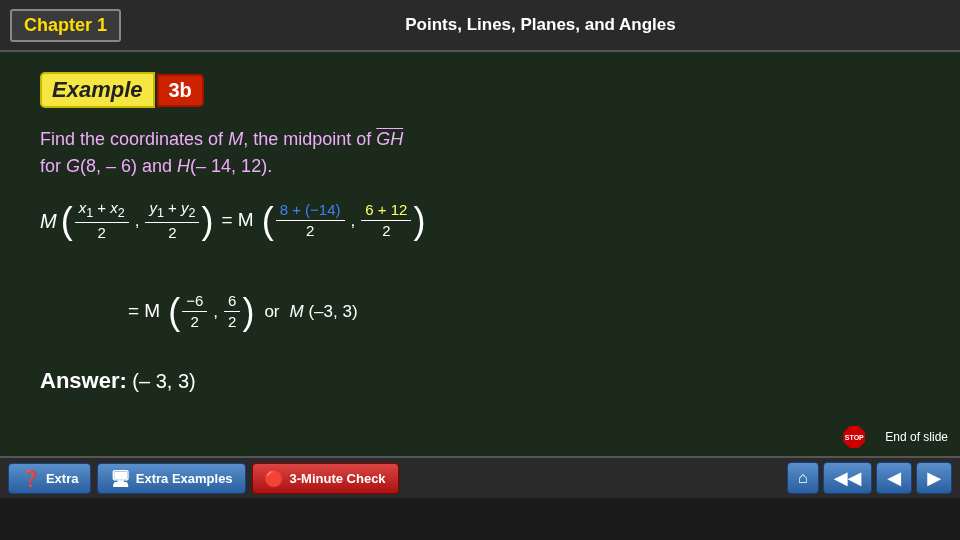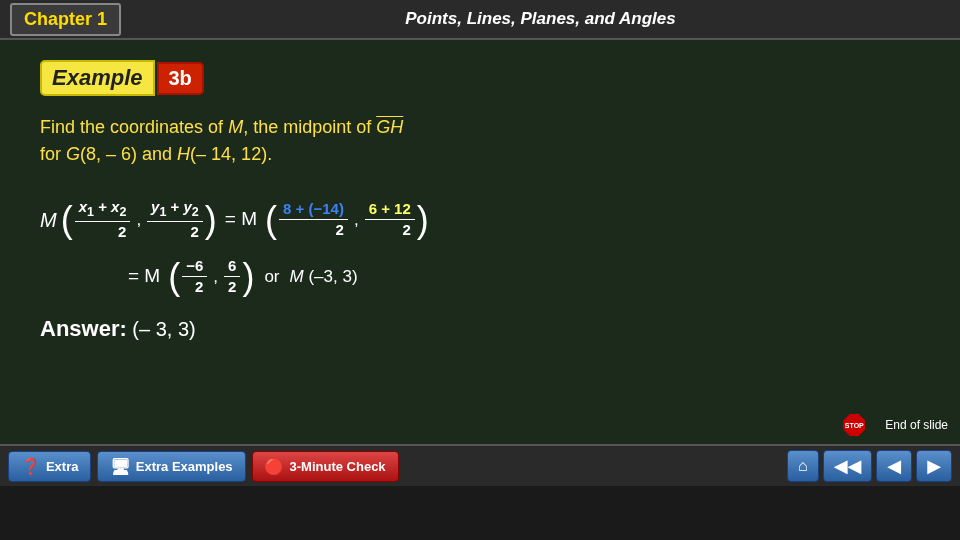--- a/index.html
+++ b/index.html
@@ -10,21 +10,21 @@
       font-family: Arial, sans-serif;
       background: #1a1a1a;
     }
 
     
     #header {
       display: flex;
       align-items: center;
       background: #2a2a2a;
       border-bottom: 2px solid #555;
-      height: 40px;
+      height: 52px;
       padding: 0 10px;
     }
     #header-chapter {
       background: #3a3a3a;
       color: #fff;
       font-weight: bold;
       font-size: 18px;
       padding: 4px 12px;
       border: 2px solid #888;
       border-radius: 3px;
@@ -32,21 +32,20 @@
     }
     #header-chapter span {
       color: #ffdd00;
     }
     #header-title {
       flex: 1;
       text-align: center;
       color: #fff;
       font-size: 17px;
       font-weight: bold;
-      font-style: italic;
     }
     #header-lesson {
       color: #fff;
       font-size: 17px;
       font-weight: bold;
       background: #3a3a3a;
       padding: 4px 12px;
       border: 2px solid #888;
       border-radius: 3px;
     }
@@ -82,24 +81,24 @@
       font-size: 20px;
       font-weight: bold;
       padding: 3px 10px;
       border-radius: 0 5px 5px 0;
       border: 2px solid #aa1100;
       margin-left: 2px;
     }
 
     
     #problem-text {
-      color: #fde047;
+      color: #f0abfc;
       font-size: 18px;
       line-height: 1.5;
-      margin-bottom: 30px;
+      margin-bottom: 2px;
     }
 
     
     #let-text {
       color: #fff;
       font-size: 17px;
       margin-bottom: 18px;
     }
 
     
@@ -118,24 +117,23 @@
 
     .big-letter {
       font-style: italic;
       font-size: 20px;
       margin-right: 4px;
     }
 
     .fraction {
       display: inline-flex;
       flex-direction: column;
-      align-items: flex-end;
+      align-items: center;
       vertical-align: middle;
-      margin: 0 2px;
-      font-weight: bold;
+      margin: 17px 2px;
     }
     .fraction .numer {
       border-bottom: 1.5px solid #fff;
       padding: 0 4px 1px 4px;
       font-size: 15px;
       line-height: 1.2;
     }
     .fraction .denom {
       padding: 1px 4px 0 4px;
       font-size: 15px;

